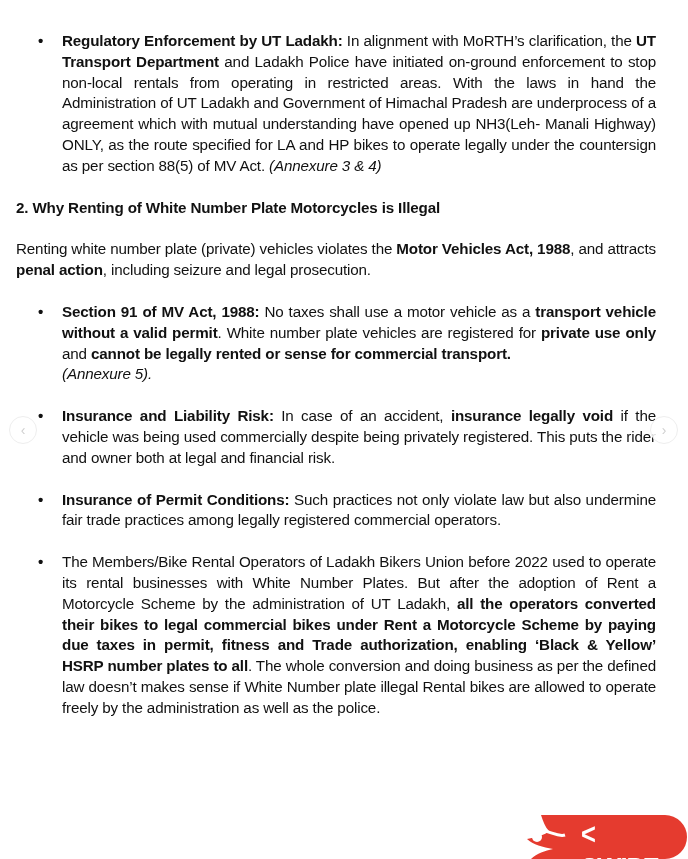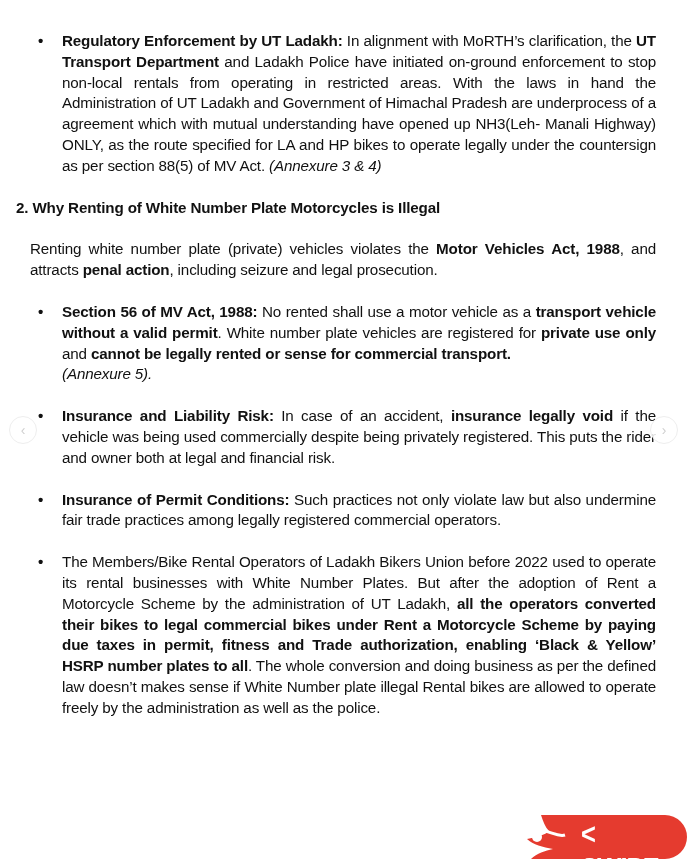--- a/index.html
+++ b/index.html
@@ -6,21 +6,21 @@
   body {
     width: 688px; height: 859px; overflow: hidden; position: relative;
     background: #ffffff; color: #111111;
     font-family: "Liberation Sans", sans-serif;
   }
   .page { position: absolute; left: 16px; top: 0; width: 640px; font-size: 15.2px; line-height: 20.8px; letter-spacing: -0.15px; }
   .bullet-item { position: relative; padding-left: 46px; text-align: justify; }
   .bullet-item .dot { position: absolute; left: 22px; top: 0; font-weight: bold; }
   b { font-weight: bold; }
   i { font-style: italic; }
-  .p { text-align: justify; margin-left: 14px; }
+  .p { text-align: justify; }
   .heading { font-weight: bold; }
   .nav-arrow {
     position: absolute; width: 26px; height: 26px; border-radius: 50%;
     border: 1px solid #eeeeee; background: rgba(255,255,255,0.85);
     display: flex; align-items: center; justify-content: center;
     color: #cfcfcf; font-size: 14px; cursor: pointer;
   }
   .swipe {
     position: absolute; left: 523px; top: 813px; width: 165px; height: 46px;
     cursor: pointer;
@@ -42,21 +42,21 @@
   </div>
 
   <div class="heading" style="margin-top:21px;">2. Why Renting of White Number Plate Motorcycles is Illegal</div>
 
   <div class="p" style="margin-top:21px;">
     <span>Renting white number plate (private) vehicles violates the </span><b>Motor Vehicles Act, 1988</b><span>, and attracts </span><b>penal action</b><span>, including seizure and legal prosecution.</span>
   </div>
 
   <div class="bullet-item" style="margin-top:21px;">
     <span class="dot">•</span>
-    <b>Section 56 of MV Act, 1988:</b><span> No rented shall use a motor vehicle as a </span><b>transport vehicle without a valid permit</b><span>. White number plate vehicles are registered for </span><b>private use only</b><span> and </span><b>cannot be legally rented or sense for commercial transport.</b><br><i>(Annexure 5).</i>
+    <b>Section 91 of MV Act, 1988:</b><span> No taxes shall use a motor vehicle as a </span><b>transport vehicle without a valid permit</b><span>. White number plate vehicles are registered for </span><b>private use only</b><span> and </span><b>cannot be legally rented or sense for commercial transport.</b><br><i>(Annexure 5).</i>
   </div>
 
   <div class="bullet-item" style="margin-top:21px;">
     <span class="dot">•</span>
     <b>Insurance and Liability Risk:</b><span> In case of an accident, </span><b>insurance legally void</b><span> if the vehicle was being used commercially despite being privately registered. This puts the rider and owner both at legal and financial risk.</span>
   </div>
 
   <div class="bullet-item" style="margin-top:21px;">
     <span class="dot">•</span>
     <b>Insurance of Permit Conditions:</b><span> Such practices not only violate law but also undermine fair trade practices among legally registered commercial operators.</span>

